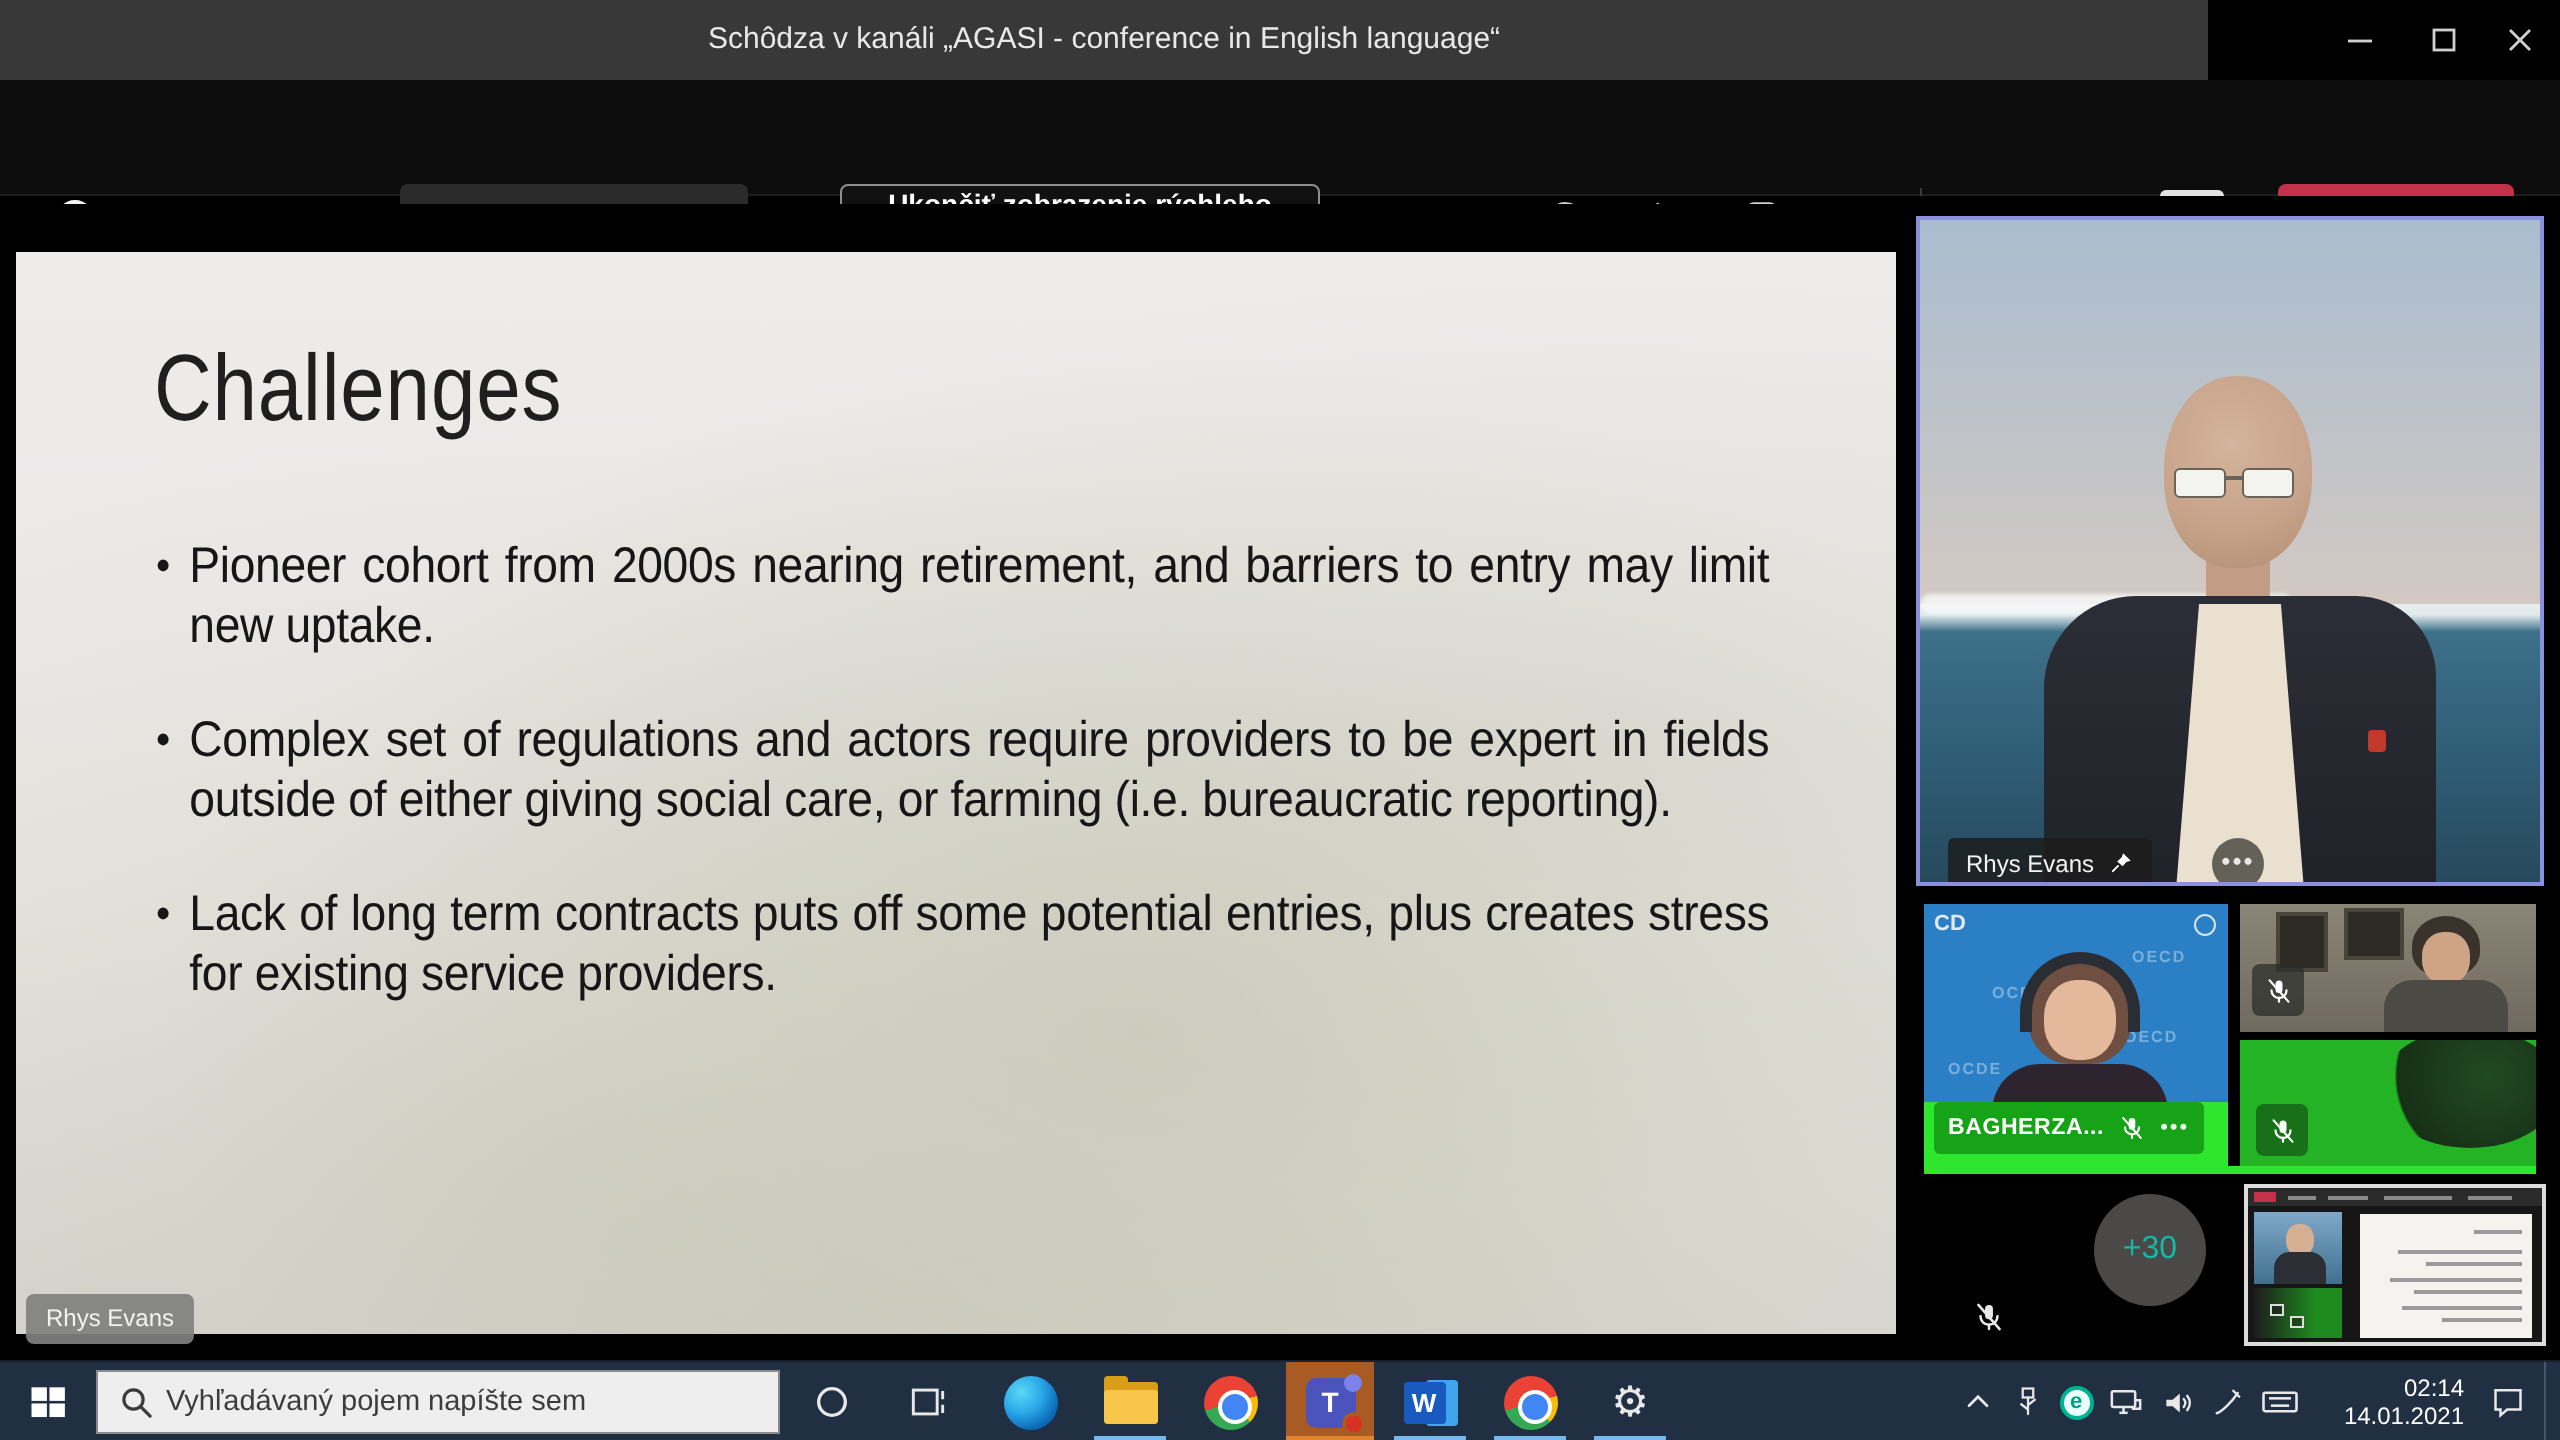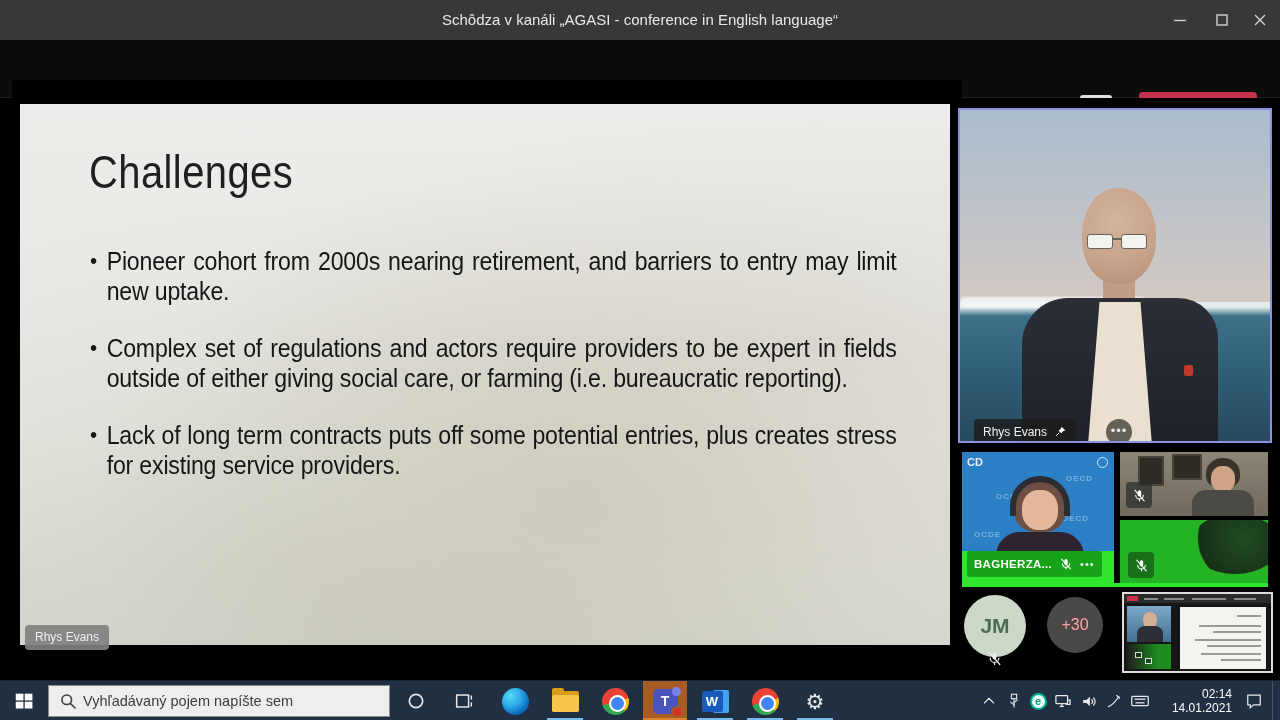--- a/index.html
+++ b/index.html
@@ -2,21 +2,21 @@
 <html><head>
 <meta charset="utf-8">
 <style>
   * { margin:0; padding:0; box-sizing:border-box; }
   html,body { width:1280px; height:720px; background:#000; overflow:hidden; }
   body { font-family:"Liberation Sans", sans-serif; }
   #app { position:relative; width:1280px; height:720px; background:#000; }
   .abs { position:absolute; }
 
   
-  #titlebar { left:0; top:0; width:1280px; height:40px; background:#383838;text-decoration:underline; }
+  #titlebar { left:0; top:0; width:1104px; height:40px; background:#383838;text-decoration:underline; }
   #win-title { left:0; right:0; top:0; height:40px; line-height:40px; text-align:center;
     color:#e8e8e8; font-size:15px; }
   .winctl { top:0; width:44px; height:40px; display:flex; align-items:center; justify-content:center; }
   #btn-min{ left:1158px; } #btn-max{ left:1200px; } #btn-close{ left:1238px; }
 
   
   #mtoolbar { left:0; top:40px; width:1280px; height:58px; background:#0c0c0c; border-bottom:1px solid #1d1d1d; }
   #rec-dot { left:28px; top:60px; width:19px; height:19px; border-radius:50%; background:#c4314b;
     border:2.5px solid #f2f2f2; box-shadow:inset 0 0 0 3px #8c1f33; }
   #timer { left:62px; top:61px; color:#efefef; font-size:15px; letter-spacing:.4px; }
@@ -30,21 +30,21 @@
   #ic-cam{ left:986px; color:#f2f2f2; } #ic-mic{ left:1034px; color:#f2f2f2; }
   #btn-share { left:1080px; top:55px; width:32px; height:30px; background:#e2e2e2; border-radius:3px;
     display:flex; align-items:center; justify-content:center; }
   #btn-leave { left:1139px; top:52px; width:118px; height:36px; background:#c4314b; border-radius:4px;
     display:flex; align-items:center; color:#fff; }
   #leave-label { font-size:15px; font-weight:bold; margin-left:7px; }
   #leave-div { width:1px; height:24px; background:#d9677c; margin-left:10px; }
   #cursor-arrow { left:1263px; top:70px; }
 
   
-  #stage { left:0; top:80px; width:950px; height:582px; background:#000;margin-left:12px; }
+  #stage { left:0; top:102px; width:950px; height:582px; background:#000; }
   #slide { left:8px; top:24px; width:940px; height:541px;
     background:
       radial-gradient(ellipse at 60% 72%, rgba(150,148,105,0.20), rgba(0,0,0,0) 62%),
       radial-gradient(ellipse at 85% 45%, rgba(160,152,130,0.14), rgba(0,0,0,0) 55%),
       radial-gradient(ellipse at 30% 85%, rgba(130,130,100,0.12), rgba(0,0,0,0) 60%),
       linear-gradient(180deg,#edecea 0%, #eae9e6 38%, #e6e5e0 62%, #dddcd5 88%, #d9d8d1 100%);
   }
   #slide-title { left:69px; top:40px; color:#1f1f1f; font-size:47px; font-weight:400;
     transform:scaleX(.85); transform-origin:left; letter-spacing:.5px; }
   #bullets { left:70px; top:142px; width:872px; transform:scaleX(.925); transform-origin:left; }
@@ -105,21 +105,21 @@
 
   #tile-r2 { left:170px; top:422px; width:148px; height:65px; background:#24b324; overflow:hidden; }
   #r2-blob { left:70px; top:-6px; width:90px; height:60px; border-radius:50%;
     background:radial-gradient(circle at 60% 40%, #214a21 0%, #173017 70%, rgba(0,0,0,0) 72%); }
   #tiles-underline { left:12px; top:485px; width:306px; height:4px; background:#2ee62e; }
 
   #jm-avatar { left:14px; top:497px; width:62px; height:62px; border-radius:50%; background:#ccd9c9;
     color:#4d6b55; font-size:21px; font-weight:bold; display:flex; align-items:center; justify-content:center; }
   #jm-mic { left:36px; top:552px; color:#e8e8e8; }
   #overflow-badge { left:97px; top:499px; width:56px; height:56px; border-radius:50%; background:#4a4947;
-    color:#fca5a5; font-size:16px; display:flex; align-items:center; justify-content:center; }
+    color:#14b8a6; font-size:16px; display:flex; align-items:center; justify-content:center; }
 
   #share-thumb { left:172px; top:494px; width:151px; height:81px; border:2px solid #dcdcdc; background:#161616; overflow:hidden; }
   #st-topbar { left:0; top:0; right:0; height:9px; background:#2b2b2b; }
   #st-red { left:3px; top:2px; width:11px; height:5px; background:#c4314b; }
   .st-dash { position:absolute; top:3.5px; height:2px; background:#8a8a8a; }
   #st-slide { left:56px; top:13px; width:86px; height:62px; background:#f4f3f0; }
   .st-line { position:absolute; right:5px; height:2px; background:#9a9a9a; }
   #st-video { left:3px; top:12px; width:44px; height:36px; background:linear-gradient(180deg,#7fa8c8 0%,#41708f 100%); }
   #st-face { left:16px; top:6px; width:14px; height:16px; border-radius:45%; background:#d4af92; }
   #st-suit { left:10px; top:20px; width:26px; height:16px; border-radius:8px 8px 0 0; background:#2c2f36; }
@@ -363,23 +363,20 @@
     <div class="abs" id="tile-r2">
       <div class="abs" id="r2-blob"></div>
       <div class="mute-badge" style="left:8px;top:32px;background:rgba(20,90,20,.75)">
         <svg width="15" height="15" viewBox="0 0 24 24">
             <use href="#micoff-sym"></use>
           </svg>
       </div>
     </div>
     <div class="abs" id="tiles-underline"></div>
 
-    <div class="abs" id="jm-avatar">
-      <span>JM</span>
-    </div>
     <div class="abs" id="jm-mic">
       <svg width="17" height="17" viewBox="0 0 24 24">
           <use href="#micoff-sym"></use>
         </svg>
     </div>
     <div class="abs" id="overflow-badge">
       <span>+30</span>
     </div>
 
     <div class="abs" id="share-thumb">

